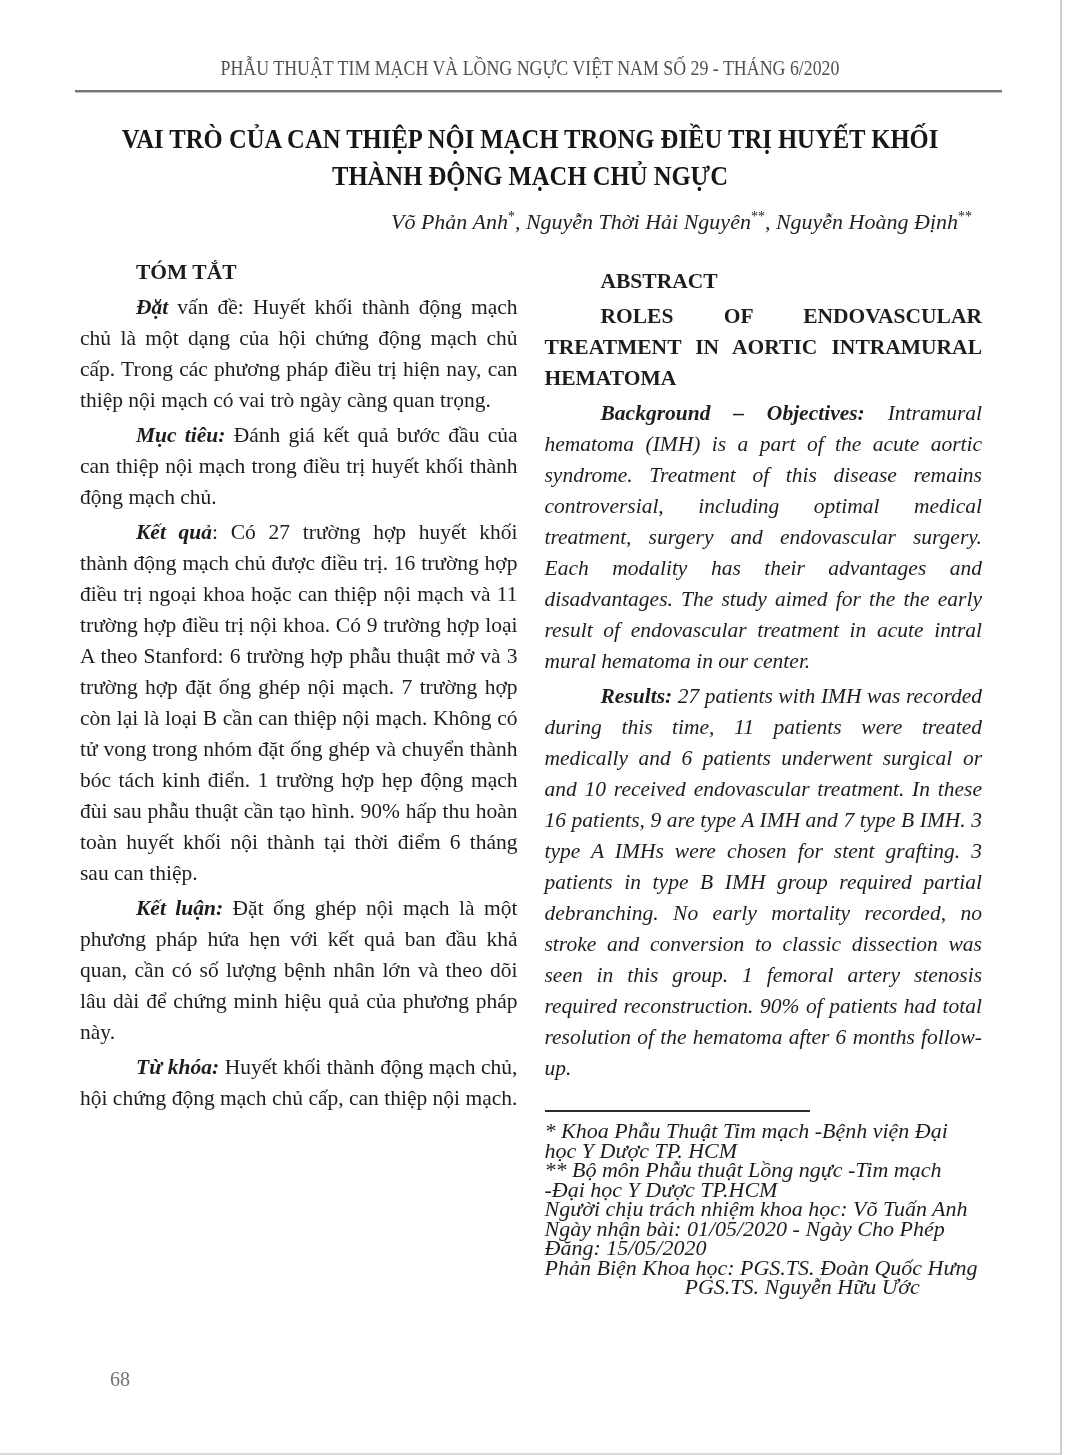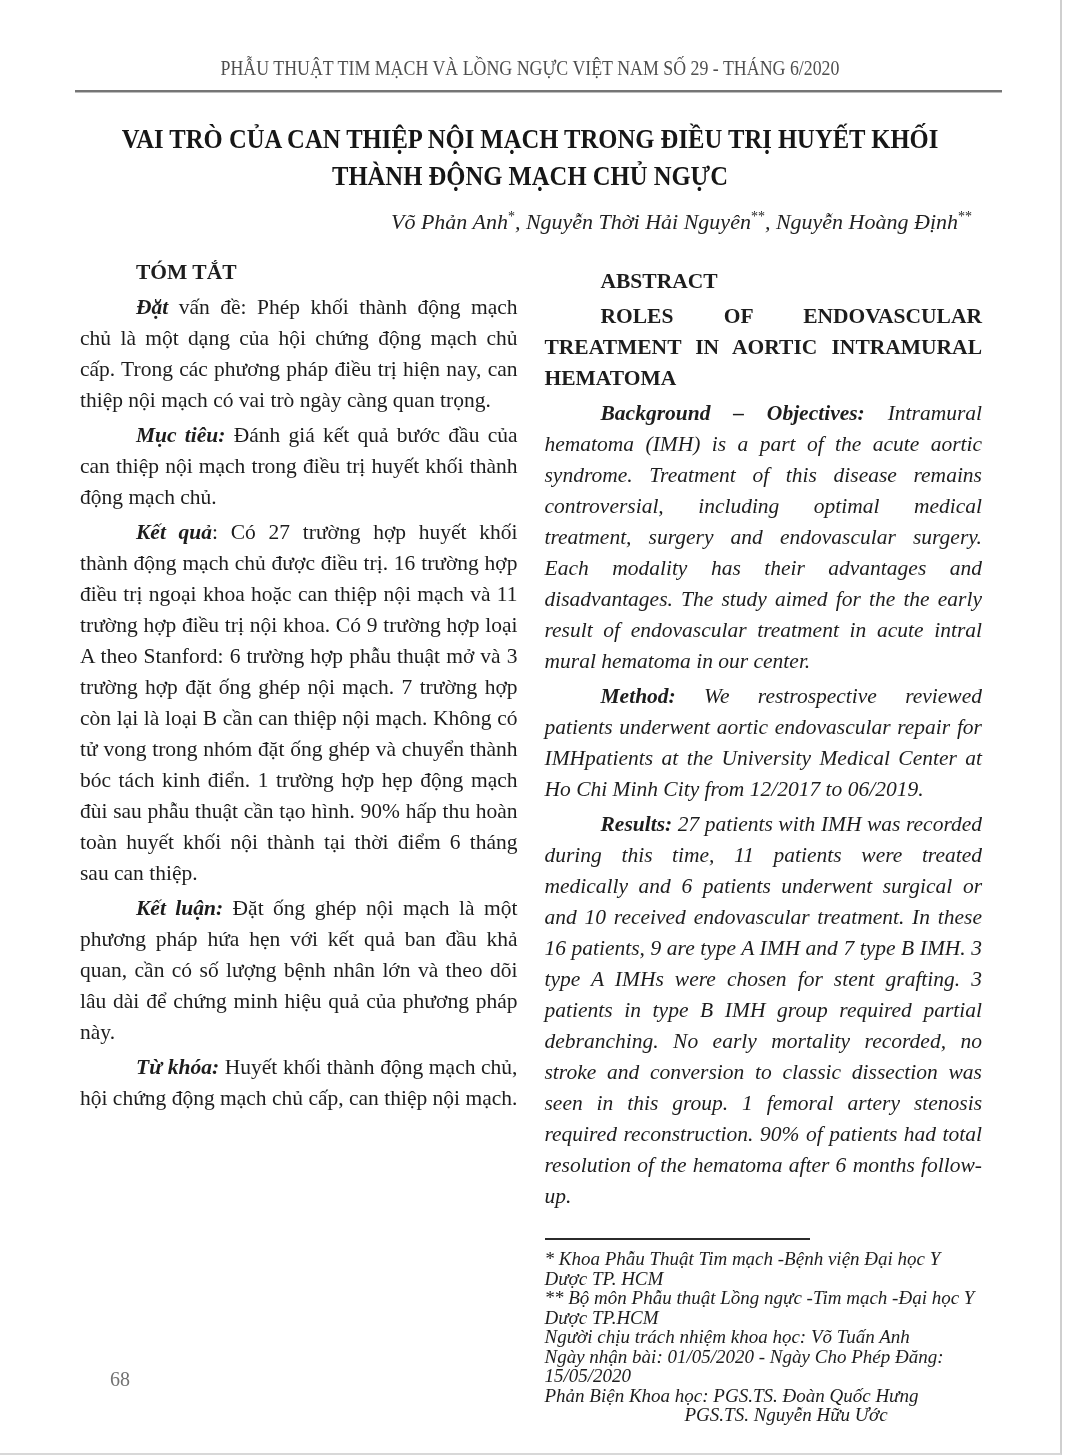--- a/index.html
+++ b/index.html
@@ -61,21 +61,21 @@
   }
   .col { flex: 1 1 0; font-size: 21.5px; line-height: 31px; text-align: justify; }
   .col p { margin-bottom: 4px; text-indent: 56px; }
   .col-heading { font-weight: bold; }
   .lead { font-weight: bold; font-style: italic; }
   .col-left .lead { font-style: italic; }
   .col-right { font-style: italic; }
   .abstract-subtitle { font-weight: bold; font-style: normal; }
   .col-right .col-heading { font-style: normal; margin-top: 9px; }
   
-  .footnote-block { margin-top: 26px; font-size: 19px; line-height: 19.5px; text-align: left; }
+  .footnote-block { margin-top: 26px; font-size: 22px; line-height: 19.5px; text-align: left; }
   .footnote-rule { width: 265px; border-top: 2px solid #2b2b2b; margin-bottom: 9px; }
   .fn { text-indent: 0; font-style: italic; }
   .fn-indent { padding-left: 140px; }
   
   .page-number {
     position: absolute;
     left: 88px;
     bottom: 62px;
     font-size: 20px;
     color: #737373;
@@ -96,32 +96,31 @@
   </h1>
 
   <div class="authors">
     <span><span>Võ Phản Anh</span><sup>*</sup><span>, </span></span><span><span>Nguyễn Thời Hải Nguyên</span><sup>**</sup><span>, </span></span><span><span>Nguyễn Hoàng Định</span><sup>**</sup></span>
   </div>
 
   <div class="columns">
 
     <section class="col col-left">
       <p class="col-heading">TÓM TẮT</p>
-      <p><span class="lead">Đặt</span><span> vấn đề: Phép khối thành động mạch chủ là một dạng của hội chứng động mạch chủ cấp. Trong các phương pháp điều trị hiện nay, can thiệp nội mạch có vai trò ngày càng quan trọng.</span></p>
+      <p><span class="lead">Đặt</span><span> vấn đề: Huyết khối thành động mạch chủ là một dạng của hội chứng động mạch chủ cấp. Trong các phương pháp điều trị hiện nay, can thiệp nội mạch có vai trò ngày càng quan trọng.</span></p>
       <p><span class="lead">Mục tiêu:</span><span> Đánh giá kết quả bước đầu của can thiệp nội mạch trong điều trị huyết khối thành động mạch chủ.</span></p>
       <p><span class="lead">Kết quả</span><span>: Có 27 trường hợp huyết khối thành động mạch chủ được điều trị. 16 trường hợp điều trị ngoại khoa hoặc can thiệp nội mạch và 11 trường hợp điều trị nội khoa. Có 9 trường hợp loại A theo Stanford: 6 trường hợp phẫu thuật mở và 3 trường hợp đặt ống ghép nội mạch. 7 trường hợp còn lại là loại B cần can thiệp nội mạch. Không có tử vong trong nhóm đặt ống ghép và chuyển thành bóc tách kinh điển. 1 trường hợp hẹp động mạch đùi sau phẫu thuật cần tạo hình. 90% hấp thu hoàn toàn huyết khối nội thành tại thời điểm 6 tháng sau can thiệp.</span></p>
       <p><span class="lead">Kết luận:</span><span> Đặt ống ghép nội mạch là một phương pháp hứa hẹn với kết quả ban đầu khả quan, cần có số lượng bệnh nhân lớn và theo dõi lâu dài để chứng minh hiệu quả của phương pháp này.</span></p>
       <p><span class="lead">Từ khóa:</span><span> Huyết khối thành động mạch chủ, hội chứng động mạch chủ cấp, can thiệp nội mạch.</span></p>
     </section>
 
     <section class="col col-right">
       <p class="col-heading">ABSTRACT</p>
       <p class="abstract-subtitle">ROLES OF ENDOVASCULAR TREATMENT IN AORTIC INTRAMURAL HEMATOMA</p>
       <p><span class="lead">Background – Objectives:</span><span> Intramural hematoma (IMH) is a part of the acute aortic syndrome. Treatment of this disease remains controversial, including optimal medical treatment, surgery and endovascular surgery. Each modality has their advantages and disadvantages. The study aimed for the the early result of endovascular treatment in acute intral mural hematoma in our center.</span></p>
-      <p><span class="lead">Method:</span><span> We restrospective reviewed patients underwent aortic endovascular repair for IMHpatients at the University Medical Center at Ho Chi Minh City from 12/2017 to 06/2019.</span></p>
       <p><span class="lead">Results:</span><span> 27 patients with IMH was recorded during this time, 11 patients were treated medically and 6 patients underwent surgical or and 10 received endovascular treatment. In these 16 patients, 9 are type A IMH and 7 type B IMH. 3 type A IMHs were chosen for stent grafting. 3 patients in type B IMH group required partial debranching. No early mortality recorded, no stroke and conversion to classic dissection was seen in this group. 1 femoral artery stenosis required reconstruction. 90% of patients had total resolution of the hematoma after 6 months follow-up.</span></p>
 
       <div class="footnote-block">
         <div class="footnote-rule"></div>
         <div class="fn">* Khoa Phẫu Thuật Tim mạch -Bệnh viện Đại học Y Dược TP. HCM</div>
         <div class="fn">** Bộ môn Phẫu thuật Lồng ngực -Tim mạch -Đại học Y Dược TP.HCM</div>
         <div class="fn">Người chịu trách nhiệm khoa học:  Võ Tuấn Anh</div>
         <div class="fn">Ngày nhận bài:  01/05/2020  - Ngày Cho Phép Đăng: 15/05/2020</div>
         <div class="fn">Phản Biện Khoa học: PGS.TS. Đoàn Quốc Hưng</div>
         <div class="fn fn-indent">PGS.TS. Nguyễn Hữu Ước</div>

